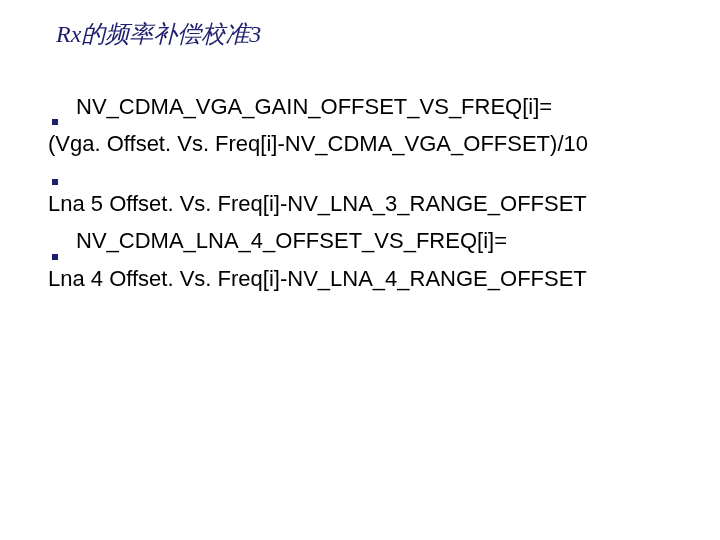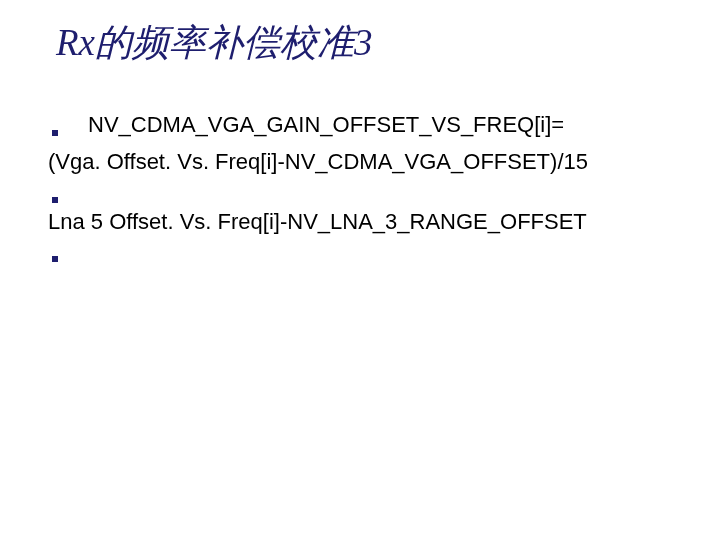--- a/index.html
+++ b/index.html
@@ -9,37 +9,36 @@
     background: #ffffff;
     font-family: Arial, "Microsoft YaHei", sans-serif;
     overflow: hidden;
   }
   .slide {
     width: 100%;
     height: 100%;
     padding: 18px 32px 20px 48px;
   }
   .title {
-    font-size: 37px;
+    font-size: 24px;
     font-weight: normal;
     color: #1e1e6e;
     font-style: italic;
     font-family: "Times New Roman", serif;
     margin-bottom: 38px;
     margin-left: 8px;
   }
   .content {
     font-size: 22px;
     line-height: 1.7;
     color: #000000;
   }
   .bullet-line {
     display: flex;
-    align-items: center;
-    gap: 12px;
+    align-items: flex-end;
   }
   .bullet {
     width: 6px;
     height: 6px;
     background: #1e1e6e;
     margin-top: 16px;
     margin-right: 18px;
     margin-left: 4px;
     flex-shrink: 0;
   }
@@ -52,27 +51,29 @@
 
 <div class="slide">
   <h1 class="title">Rx的频率补偿校准3</h1>
 
   <div class="content">
 
     <div class="bullet-line">
       <div class="bullet"></div>
       <span>NV_CDMA_VGA_GAIN_OFFSET_VS_FREQ[i]=</span>
     </div>
-    <div class="wrap-line">(Vga. Offset. Vs. Freq[i]-NV_CDMA_VGA_OFFSET)/15</div>
+    <div class="wrap-line">(Vga. Offset. Vs. Freq[i]-NV_CDMA_VGA_OFFSET)/10</div>
 
 
 
     <div class="bullet-line">
       <div class="bullet"></div>
     </div>
     <div class="wrap-line">Lna 5 Offset. Vs. Freq[i]-NV_LNA_3_RANGE_OFFSET</div>
 
     <div class="bullet-line">
       <div class="bullet"></div>
+      <span>NV_CDMA_LNA_4_OFFSET_VS_FREQ[i]=</span>
     </div>
+    <div class="wrap-line">Lna 4 Offset. Vs. Freq[i]-NV_LNA_4_RANGE_OFFSET</div>
 
   </div>
 </div>
 
 </body></html>

